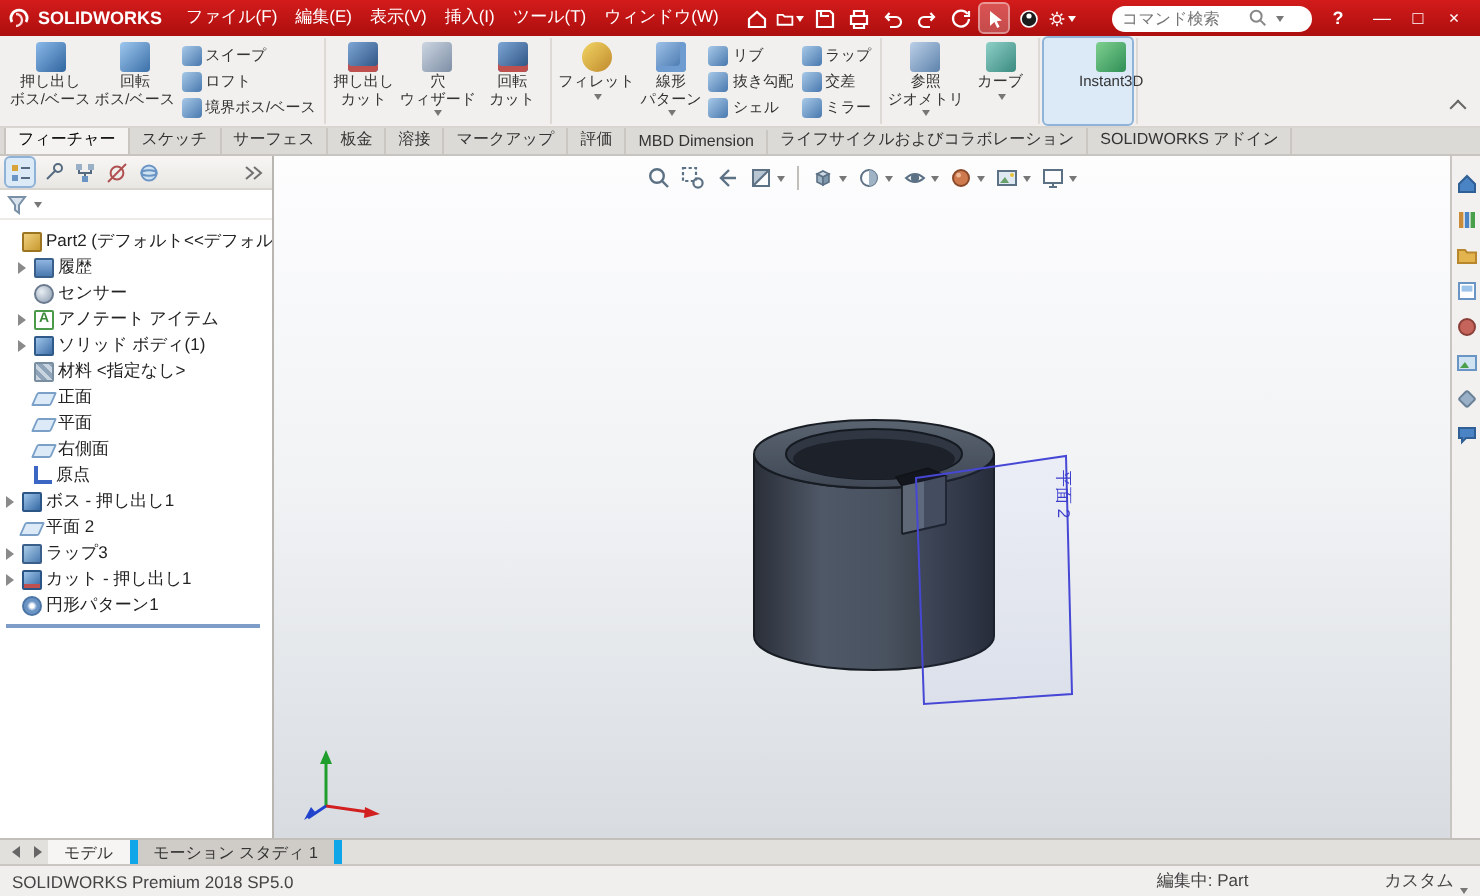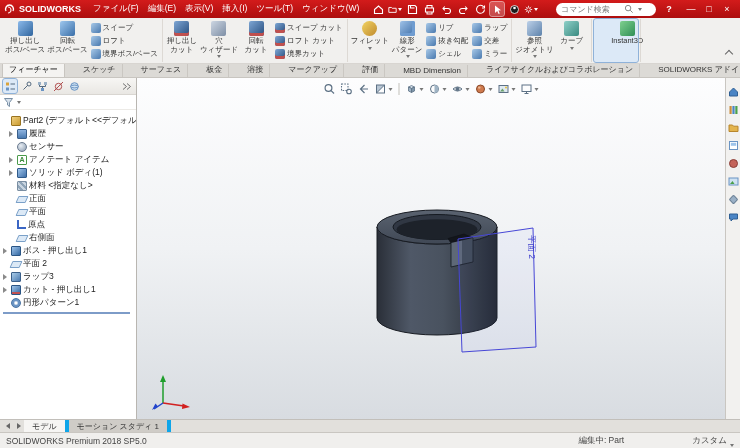--- a/index.html
+++ b/index.html
@@ -40,21 +40,21 @@
   .ric-hole{background:linear-gradient(135deg,#cdd6e2,#7d8ea5);}
   .ric-fillet{background:linear-gradient(135deg,#f2d464,#c08a2d);border-radius:50%;}
   .ric-pattern{background:linear-gradient(135deg,#9fc2e8,#3b6ca6);box-shadow:inset -3px -3px 0 #6f9cd0;}
   .ric-small-blue{background:linear-gradient(135deg,#a8c9e8,#4878ae);}
   .ric-refgeo{background:linear-gradient(135deg,#bcd0e8,#5d82ab);}
   .ric-curves{background:linear-gradient(135deg,#8fd0c8,#3a8a80);}
   .ric-instant{background:linear-gradient(135deg,#7fd08f,#2f8f56);}
   .chev-up{position:absolute;right:8px;bottom:6px;width:6px;height:6px;border-left:1.5px solid #666;border-top:1.5px solid #666;transform:rotate(45deg);}
 
   
-  .tabstrip{height:14px;background:#dcdad6;display:flex;align-items:flex-end;padding:0 2px;border-bottom:1px solid #c8c5c0;gap:12px;}
+  .tabstrip{height:14px;background:#dcdad6;display:flex;align-items:flex-end;padding:0 2px;border-bottom:1px solid #c8c5c0;}
   .tab{padding:1px 6px 2px;font-size:8px;color:#333;border-right:1px solid #cac7c2;white-space:nowrap;}
   .tab.active{background:#f4f3f1;border:1px solid #c8c5c0;border-bottom:none;color:#000;}
   .tstrut{flex:1;}
 
   
   .main{display:flex;height:341px;}
   .leftpanel{width:137px;background:#fff;border-right:1px solid #b9b6b1;display:flex;flex-direction:column;flex:0 0 auto;}
   .panel-tabs{height:17px;background:linear-gradient(#f7f6f4,#e9e7e3);display:flex;align-items:center;gap:2px;padding:0 3px;border-bottom:1px solid #d9d6d1;}
   .ptab{width:14px;height:14px;border-radius:2px;display:flex;align-items:center;justify-content:center;}
   .ptab.active{background:#dce9f7;outline:1px solid #8fb2d9;}
@@ -248,34 +248,20 @@
         </span>
       <i class="cdn"></i>
     </div>
     <div class="rbig">
       <span class="ric ric-cut"></span>
       <span class="rlbl">
           <span>回転</span>
           <span>カット</span>
         </span>
     </div>
-    <div class="rstack">
-      <div class="rsmall">
-          <span class="ric ric-cut"></span>
-          <span>スイープ カット</span>
-        </div>
-      <div class="rsmall">
-          <span class="ric ric-cut"></span>
-          <span>ロフト カット</span>
-        </div>
-      <div class="rsmall">
-          <span class="ric ric-cut"></span>
-          <span>境界カット</span>
-        </div>
-    </div>
   </div>
   <div class="rgroup">
     <div class="rbig">
       <span class="ric ric-fillet"></span>
       <span class="rlbl">
           <span>フィレット</span>
           <span></span>
         </span>
       <i class="cdn"></i>
     </div>
@@ -447,27 +433,27 @@
           <span class="tic tic-plane"></span>
           <span class="tlbl">正面</span>
         </div>
       <div class="trow child">
           <span class="noarr"></span>
           <span class="tic tic-plane"></span>
           <span class="tlbl">平面</span>
         </div>
       <div class="trow child">
           <span class="noarr"></span>
+          <span class="tic tic-plane"></span>
+          <span class="tlbl">右側面</span>
+        </div>
+      <div class="trow child">
+          <span class="noarr"></span>
           <span class="tic tic-origin"></span>
           <span class="tlbl">原点</span>
-        </div>
-      <div class="trow child">
-          <span class="noarr"></span>
-          <span class="tic tic-plane"></span>
-          <span class="tlbl">右側面</span>
         </div>
       <div class="trow">
           <span class="arr"></span>
           <span class="tic tic-extrude"></span>
           <span class="tlbl">ボス - 押し出し1</span>
         </div>
       <div class="trow">
           <span class="noarr"></span>
           <span class="tic tic-plane"></span>
           <span class="tlbl">平面 2</span>

